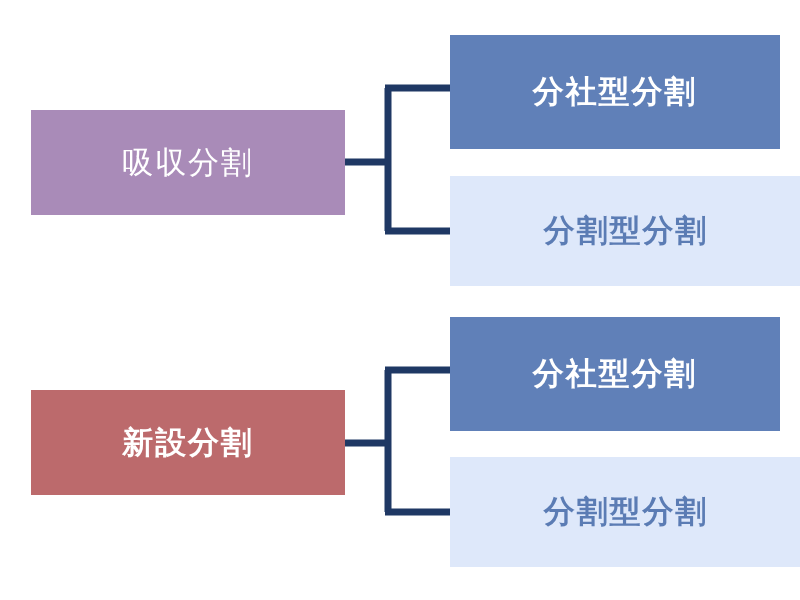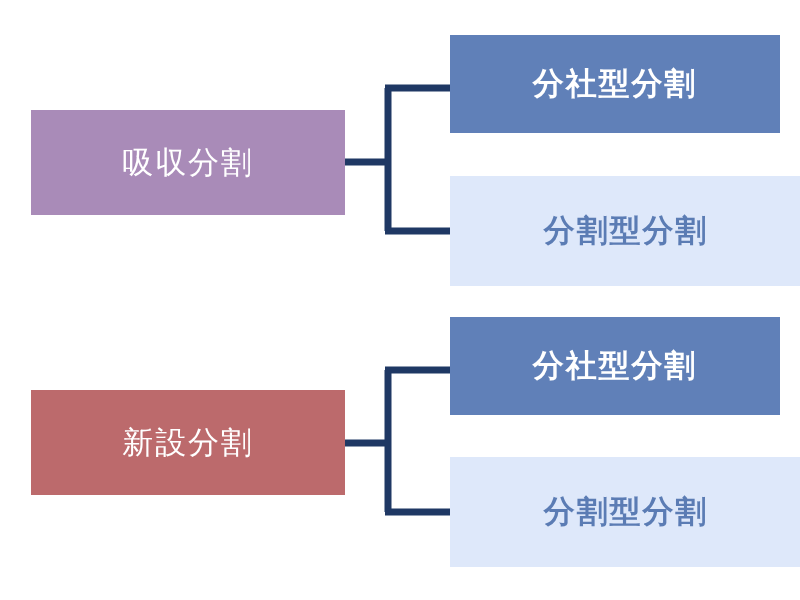--- a/index.html
+++ b/index.html
@@ -54,27 +54,27 @@
   }
   
   .node.parent-incorporation {
     left: 31px;
     top: 390px;
     width: 314px;
     height: 105px;
     background: #bc6a6c;
     color: #ffffff;
     font-size: 31px;
-    font-weight: normal;
+    font-weight: bold;
   }
   
   .node.child-solid {
     left: 450px;
     width: 330px;
-    height: 98px;
+    height: 114px;
     background: #6080b8;
     color: #ffffff;
     font-size: 31px;
     font-weight: bold;
   }
   .node.child-solid.pos-a { top: 35px; }
   .node.child-solid.pos-b { top: 317px; }
 
   
   .node.child-pale {

